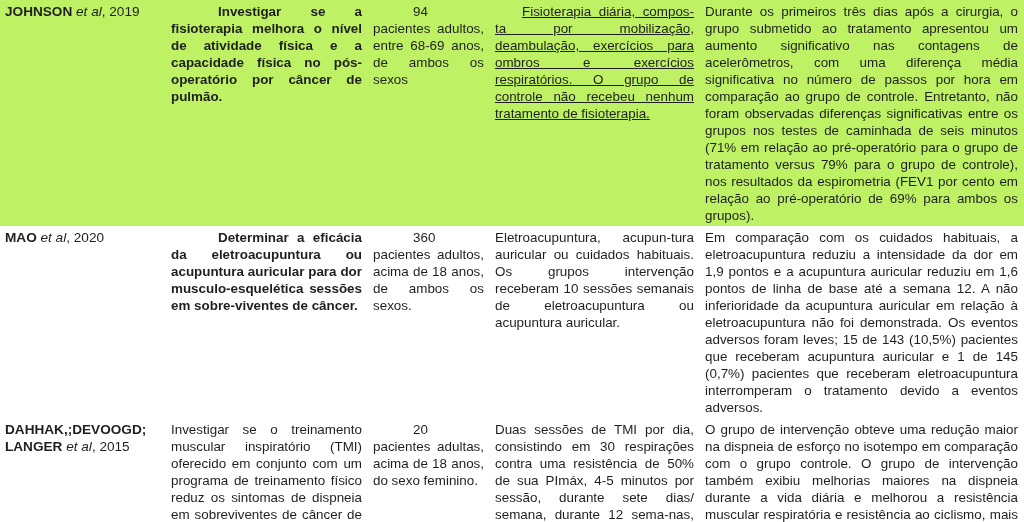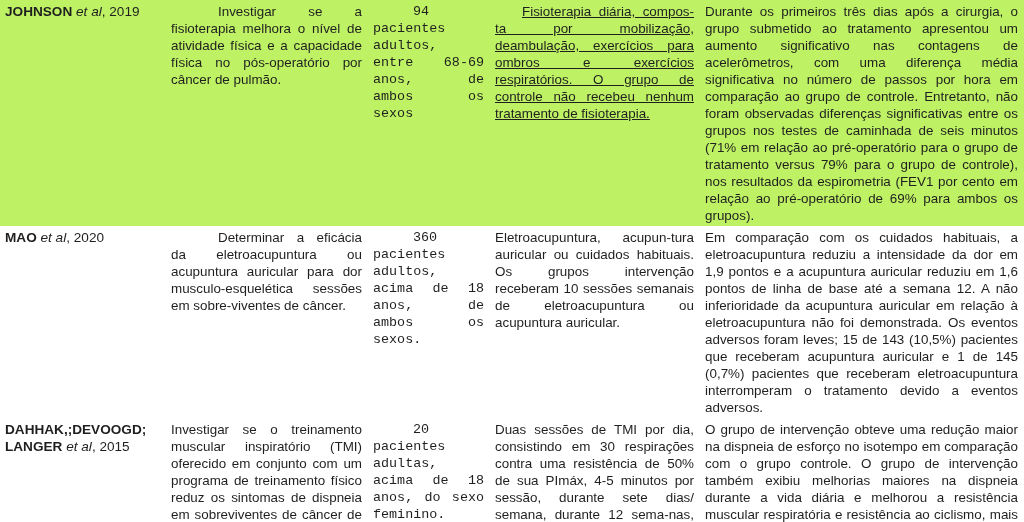--- a/index.html
+++ b/index.html
@@ -29,22 +29,22 @@
   tr.shaded td { background: #bef264; }
   tr.r1 { height: 165px; }
   tr.r2 { height: 162px; }
   tr.r3 { height: 187px; }
   td.authors {
     text-align: left;
     font-size: 13.6px;
   }
   td.authors .bold { font-weight: bold; }
   td.authors .ital { font-style: italic; }
-  .ind-a { text-indent: 47px; } 
-  .ind-b { text-indent: 40px; font-family: Liberation Mono, monospace; } 
+  .ind-a { text-indent: 47px; font-weight: bold; } 
+  .ind-b { text-indent: 40px; } 
   .ind-c { text-indent: 27px; text-decoration: underline; } 
   .ital  { font-style: italic; }
 </style>
 </head>
 <body>
 
 <table class="review-table">
   <colgroup>
     <col style="width:166px">
     <col style="width:202px">

